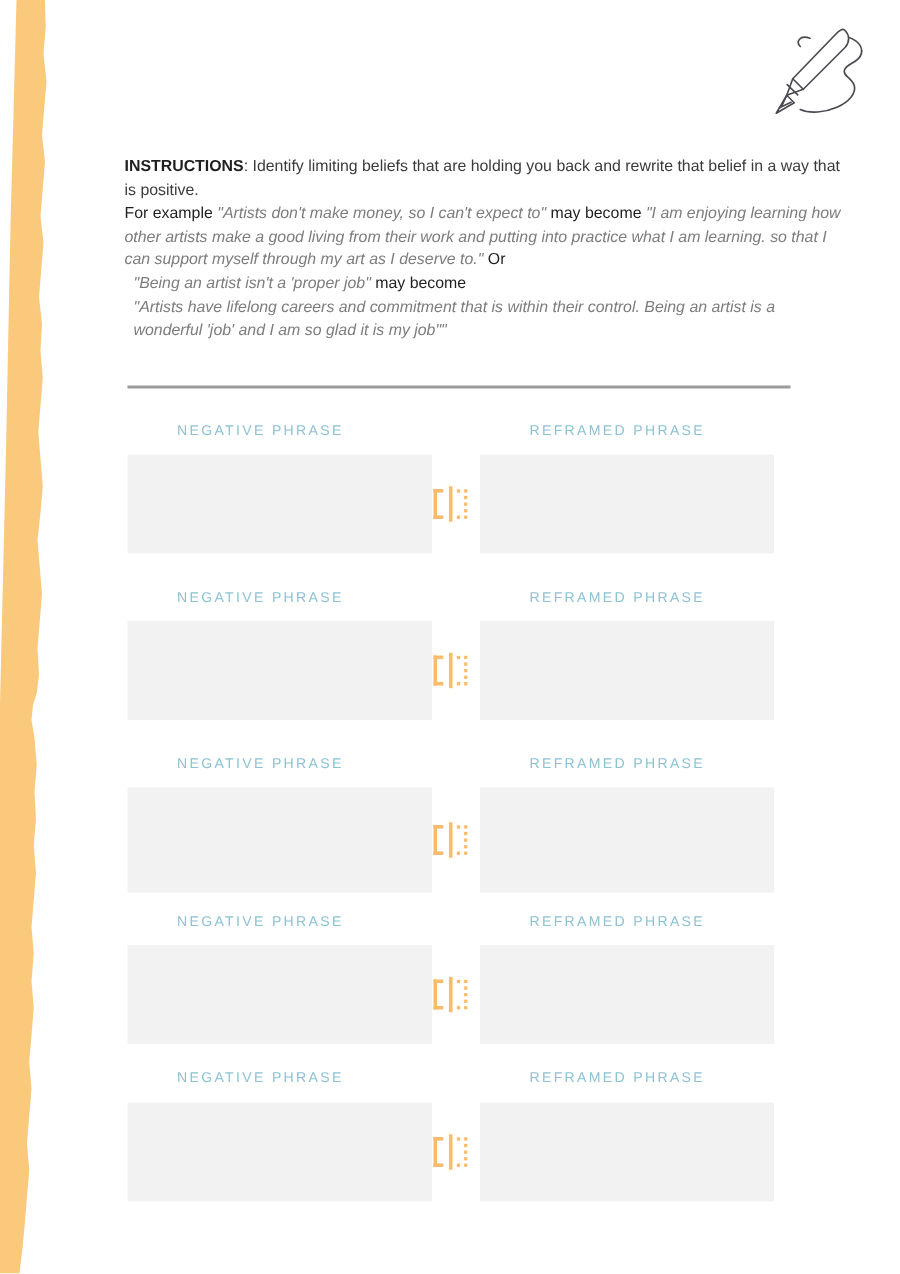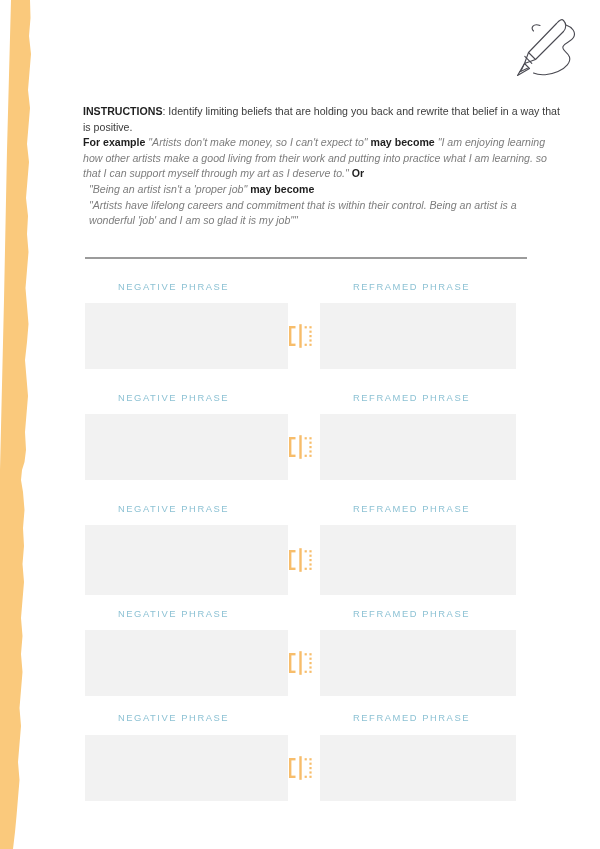--- a/index.html
+++ b/index.html
@@ -71,21 +71,21 @@
     position: absolute;
     left: 83px;
     top: 104px;
     width: 478px;
     font-size: 10.6px;
     line-height: 15.6px;
     color: #3b3b3b;
   }
   #instructions-block .lead { font-weight: bold; color: #1f1f1f; }
   #instructions-block .em { font-style: italic; color: #7d7d7d; }
-  #instructions-block .strong { font-weight: bold; color: #1f1f1f; }
+  #instructions-block .strong { font-weight: normal; color: #1f1f1f; }
   #instructions-block p { margin: 0; }
   #instructions-block .indent { padding-left: 6px; }
 
   
   #section-divider {
     position: absolute;
     left: 85px;
     top: 257px;
     width: 442px;
     height: 2px;

